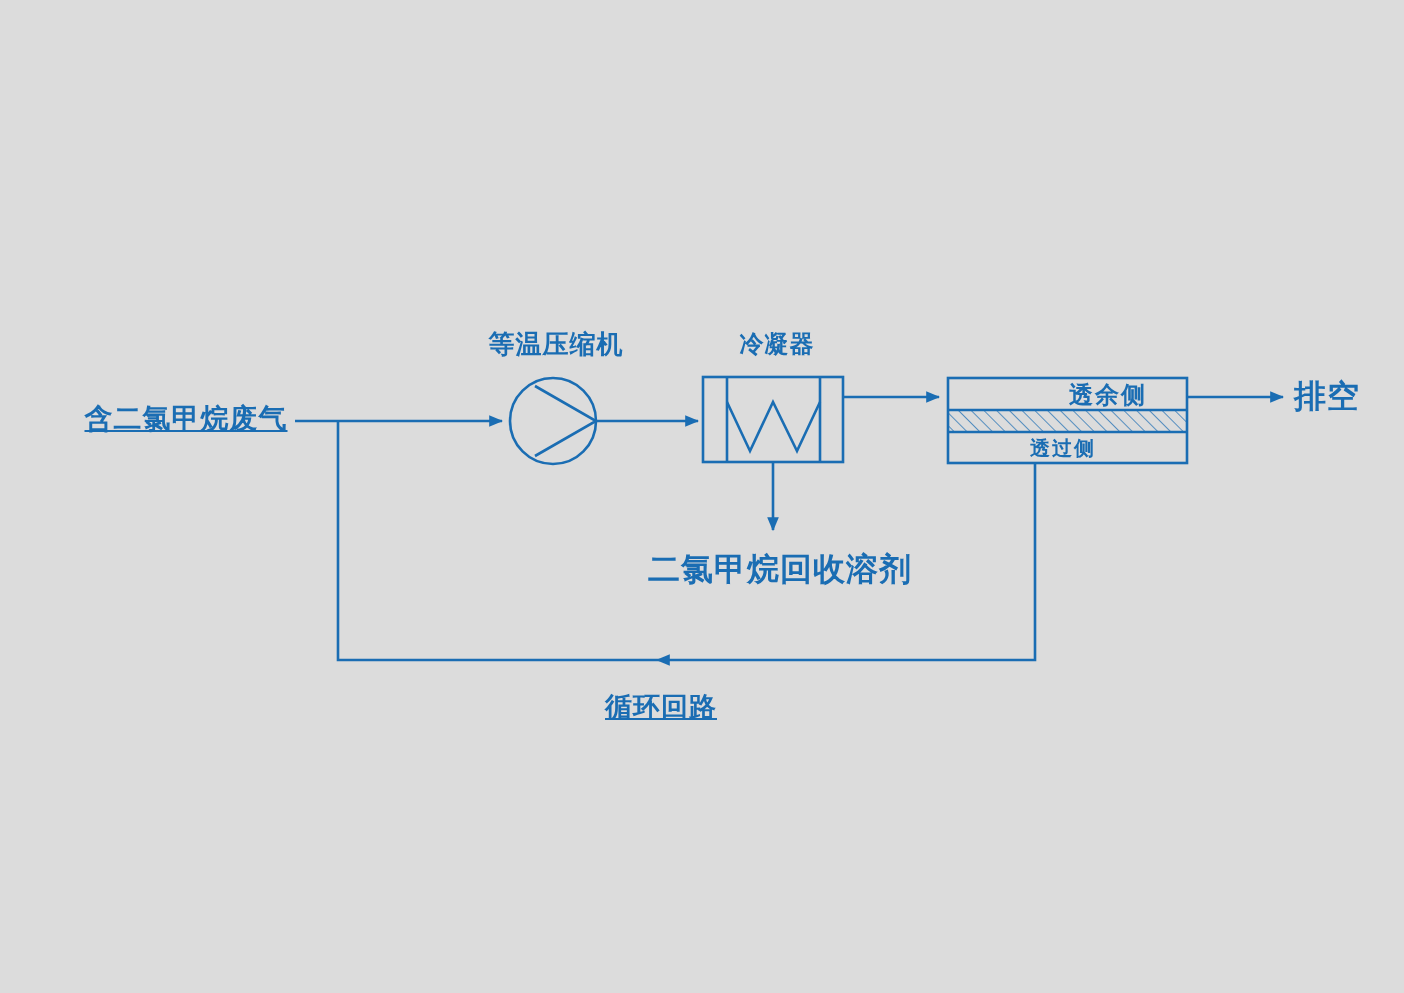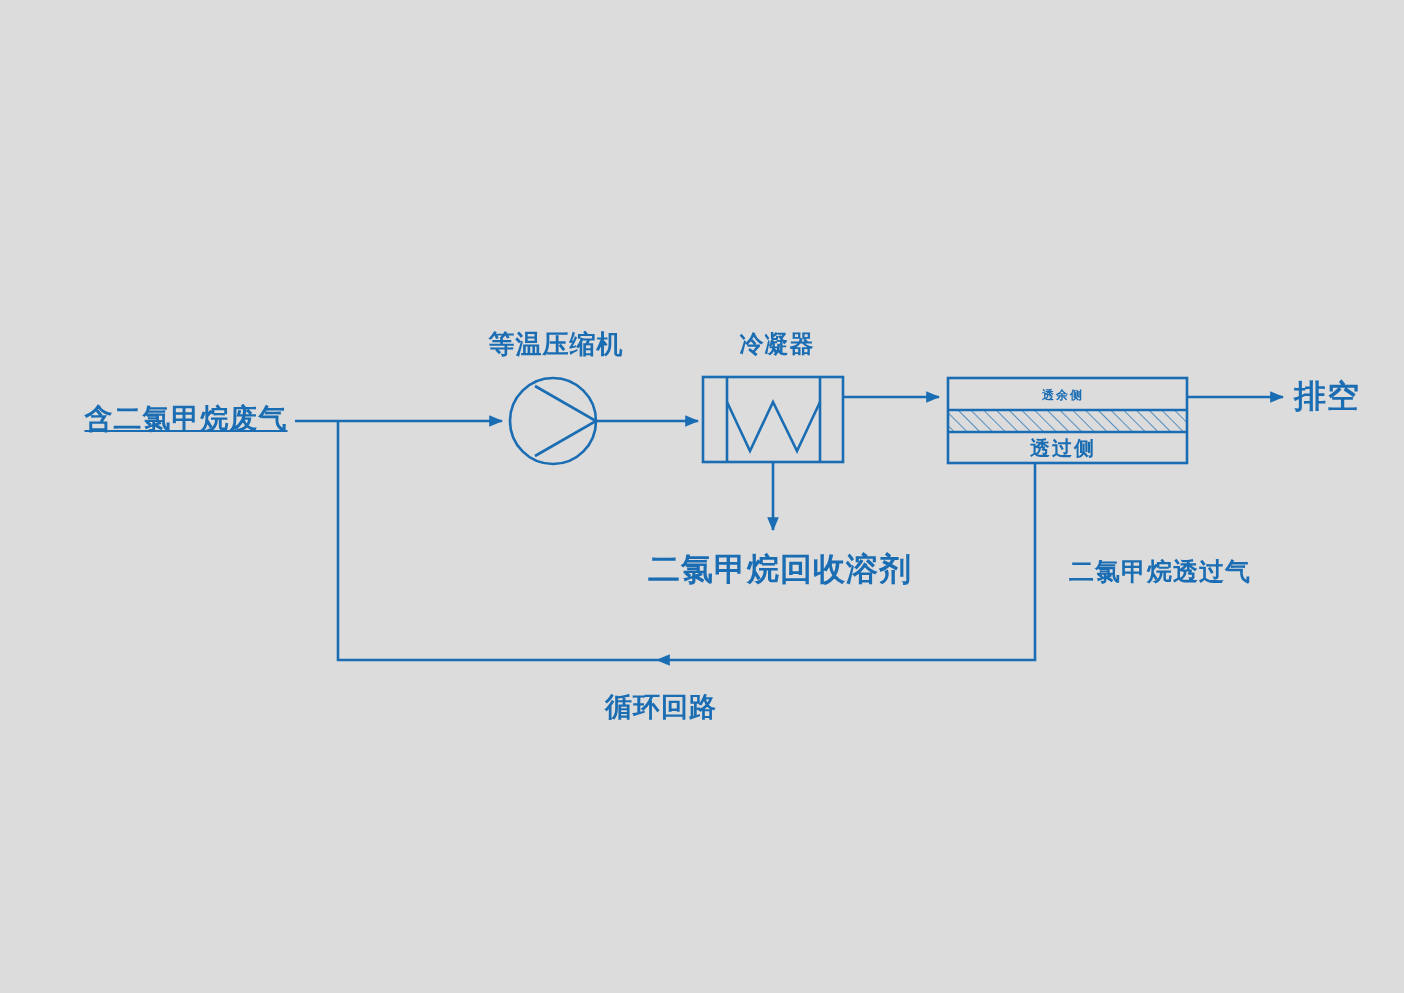--- a/index.html
+++ b/index.html
@@ -27,25 +27,25 @@
     font-weight: bold;
     white-space: nowrap;
     letter-spacing: 1px;
     font-family: "DejaVu Sans", "Liberation Sans", sans-serif;
   }
   #lbl-feed        { left: 186px;  top: 419px; font-size: 28px; text-decoration: underline; }
   #lbl-compressor  { left: 556px;  top: 344px; font-size: 26px; }
   #lbl-condenser   { left: 777px;  top: 344px; font-size: 24px; }
   #lbl-membrane    { left: 1070px; top: 343px; font-size: 27px; }
   #lbl-vent        { left: 1327px; top: 397px; font-size: 32px; }
-  #lbl-retentate   { left: 1063px; top: 395px; font-size: 12px; letter-spacing: 2px; }
+  #lbl-retentate   { left: 1108px; top: 395px; font-size: 24px; letter-spacing: 2px; }
   #lbl-permside    { left: 1063px; top: 448px; font-size: 20px; letter-spacing: 2px; }
   #lbl-solvent     { left: 780px;  top: 570px; font-size: 32px; }
   #lbl-permgas     { left: 1160px; top: 571px; font-size: 25px; }
-  #lbl-recycle     { left: 661px;  top: 707px; font-size: 27px; }
+  #lbl-recycle     { left: 661px;  top: 707px; font-size: 27px; text-decoration: underline; }
 </style>
 </head>
 <body>
 
 <div class="stage">
 
   <svg width="1404" height="993" viewBox="0 0 1404 993">
     <defs>
       <marker id="arrow" viewBox="0 0 12 10" markerWidth="14" markerHeight="12" refX="11" refY="5" orient="auto" markerUnits="userSpaceOnUse">
         <path d="M0 0 L12 5 L0 10 Z" fill="#1a6db3"></path>
@@ -85,16 +85,15 @@
     </g>
   </svg>
 
   <div class="lbl" id="lbl-feed">含二氯甲烷废气</div>
   <div class="lbl" id="lbl-compressor">等温压缩机</div>
   <div class="lbl" id="lbl-condenser">冷凝器</div>
   <div class="lbl" id="lbl-vent">排空</div>
   <div class="lbl" id="lbl-retentate">透余侧</div>
   <div class="lbl" id="lbl-permside">透过侧</div>
   <div class="lbl" id="lbl-solvent">二氯甲烷回收溶剂</div>
-  <div class="lbl" id="lbl-permgas">二氯甲烷透过气</div>
   <div class="lbl" id="lbl-recycle">循环回路</div>
 
 </div>
 
 </body></html>

